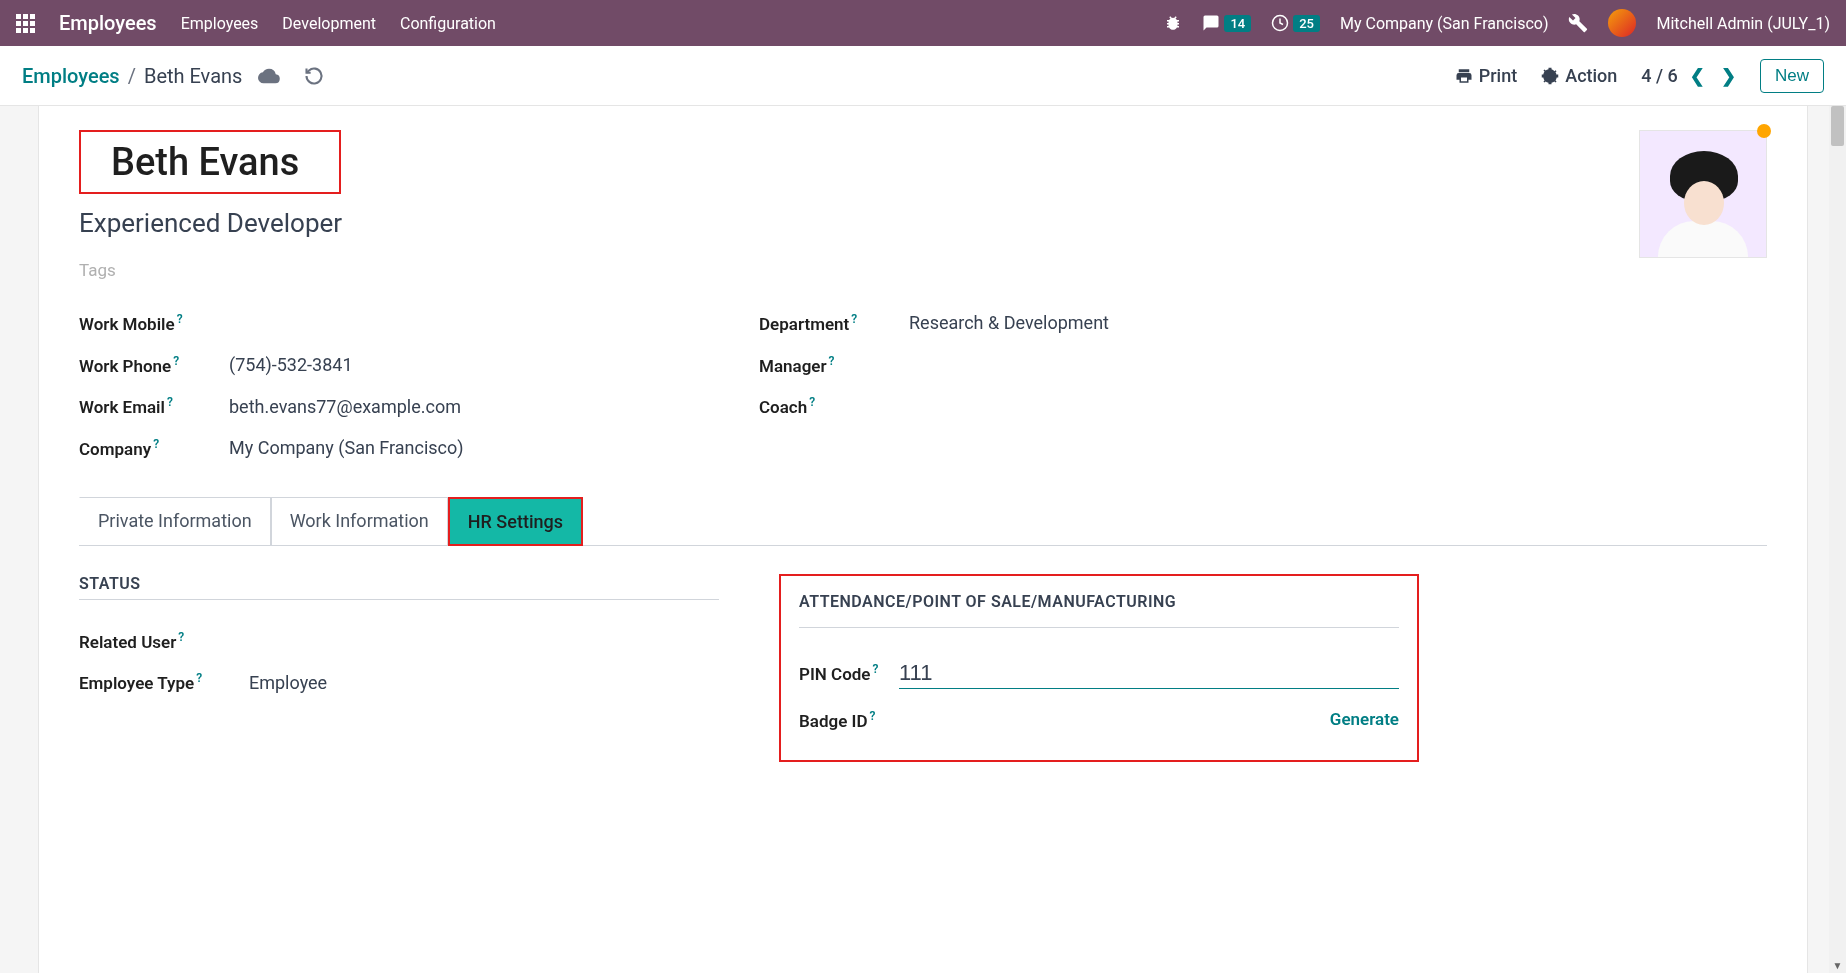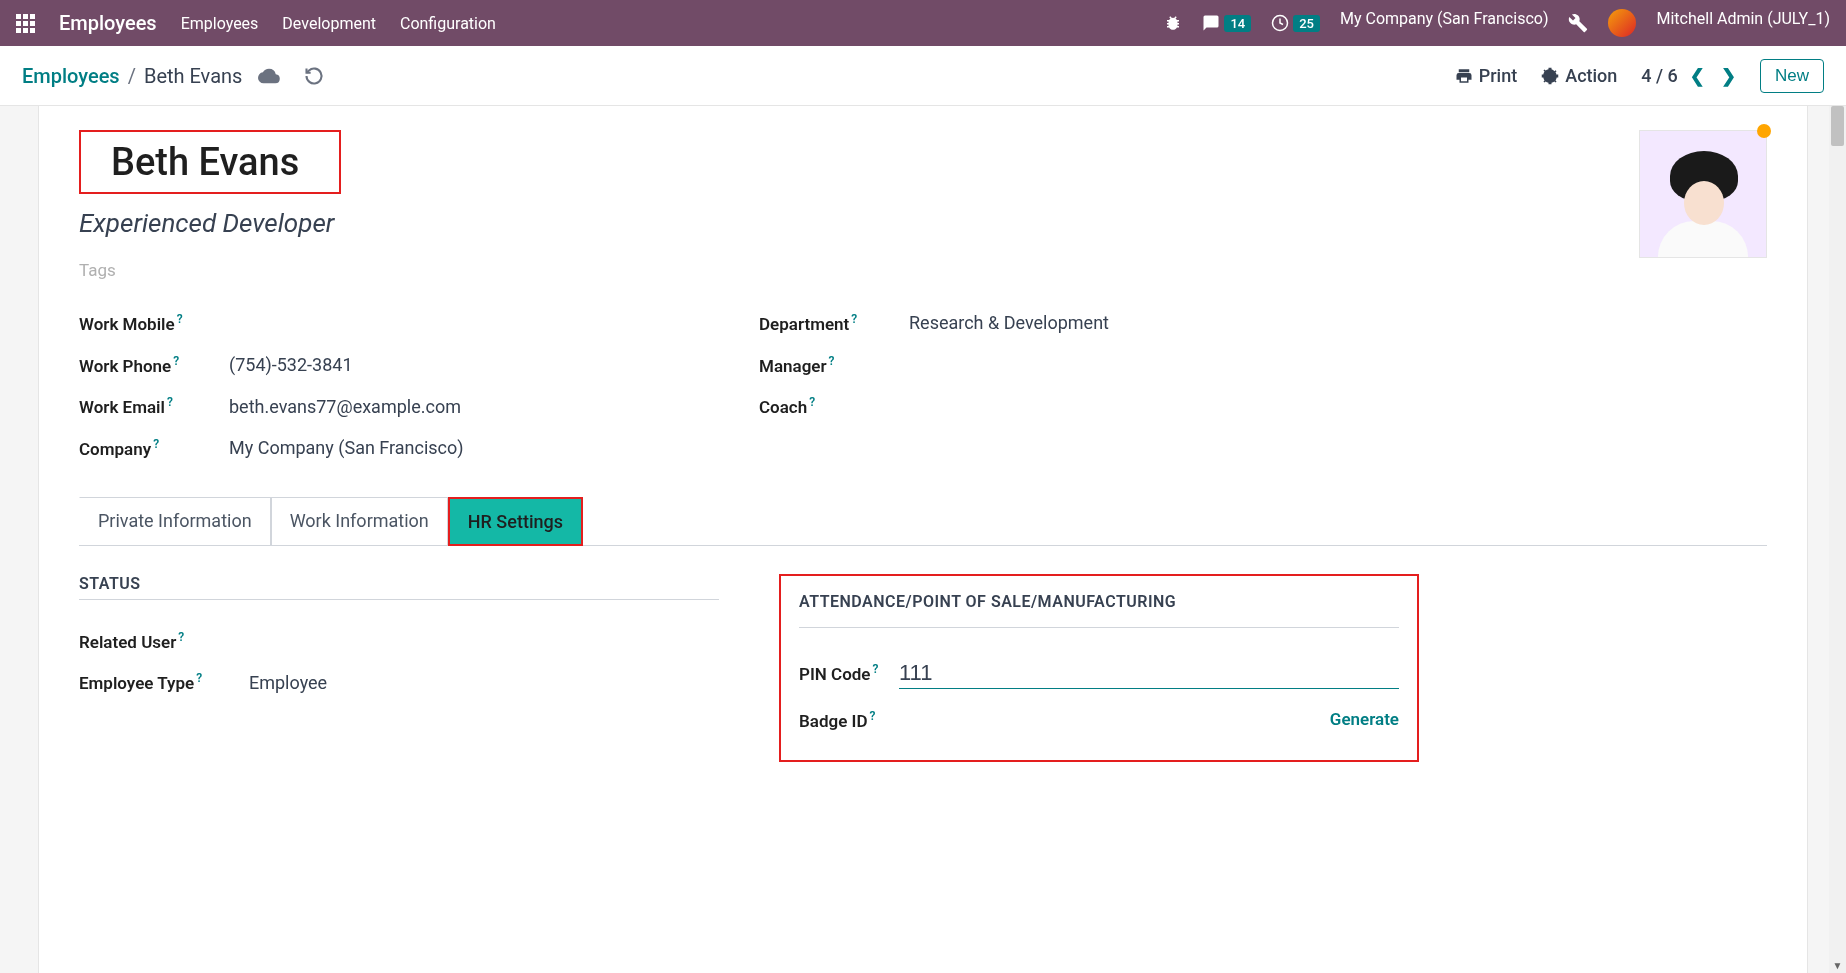--- a/index.html
+++ b/index.html
@@ -16,21 +16,21 @@
       display: flex;
       align-items: center;
       padding: 0 16px;
       font-size: 16px;
     }
     .topbar-left { display: flex; align-items: center; gap: 24px; flex: 1; }
     .apps-icon { display: grid; grid-template-columns: repeat(3, 5px); grid-template-rows: repeat(3, 5px); gap: 2px; cursor: pointer; }
     .apps-icon div { background: white; }
     .brand { font-size: 20px; font-weight: 500; }
     .nav-item { cursor: pointer; font-weight: 400; }
-    .topbar-right { display: flex; gap: 20px; }
+    .topbar-right { display: flex; align-items: center; gap: 20px; }
     .badge-wrap { display: flex; align-items: center; position: relative; cursor: pointer; }
     .badge-count { background: #017E84; color: white; font-size: 13px; padding: 1px 6px; border-radius: 3px; margin-left: 4px; font-weight: 500; }
     .avatar-sm { width: 28px; height: 28px; border-radius: 50%; background: linear-gradient(135deg, #f59e0b, #dc2626); }
     .icon-btn { cursor: pointer; display: inline-flex; align-items: center; }
 
     .subbar {
       background: white;
       height: 60px;
       display: flex;
       align-items: center;
@@ -47,21 +47,21 @@
     .pager { display: flex; align-items: center; gap: 12px; color: #374151; font-weight: 500; }
     .pager-arrows { display: flex; gap: 16px; }
     .pager-arrow { color: #017E84; cursor: pointer; font-size: 18px; font-weight: bold; }
     .new-btn { border: 1.5px solid #017E84; color: #017E84; padding: 6px 14px; font-size: 17px; cursor: pointer; background: white; border-radius: 4px; font-weight: 400; }
 
     .content-wrap { padding: 0; display: flex; justify-content: center; background: #f5f5f5; }
     .form-sheet { background: white; width: 100%; max-width: 1770px; border-left: 1px solid #e5e5e5; border-right: 1px solid #e5e5e5; min-height: calc(100vh - 106px); padding: 24px 40px; position: relative; }
 
     .name-box { border: 2px solid #e41e1e; display: inline-block; padding: 8px 40px 8px 30px; margin-bottom: 4px; }
     .name-text { font-size: 38px; font-weight: 500; color: #1f1f1f; }
-    .jobtitle { font-size: 26px; color: #374151; margin-top: 10px; margin-bottom: 22px; font-style: italic; }
+    .jobtitle { font-size: 26px; color: #374151; margin-top: 10px; margin-bottom: 22px; }
     .tags-placeholder { color: #b0b0b0; font-size: 17px; margin-bottom: 22px; }
 
     .photo-box { position: absolute; right: 40px; top: 24px; width: 128px; height: 128px; background: #f3e8ff; border: 1px solid #e5e5e5; }
     .photo-hair { position:absolute; top:20px; left:30px; width:68px; height:50px; background:#1a1a1a; border-radius: 50% 50% 40% 40%; }
     .photo-face { position:absolute; top:50px; left:44px; width:40px; height:44px; background:#f8e0d0; border-radius:50%; }
     .photo-body { position:absolute; bottom:0; left:18px; right:18px; height:36px; background:#fafafa; border-radius:40px 40px 0 0; }
     .status-dot { position: absolute; right: 36px; top: 18px; width: 14px; height: 14px; background: #ffa500; border-radius: 50%; z-index: 2; }
 
     .field-cols { display: flex; gap: 60px; margin-top: 8px; }
     .field-col { flex: 1; max-width: 620px; }

